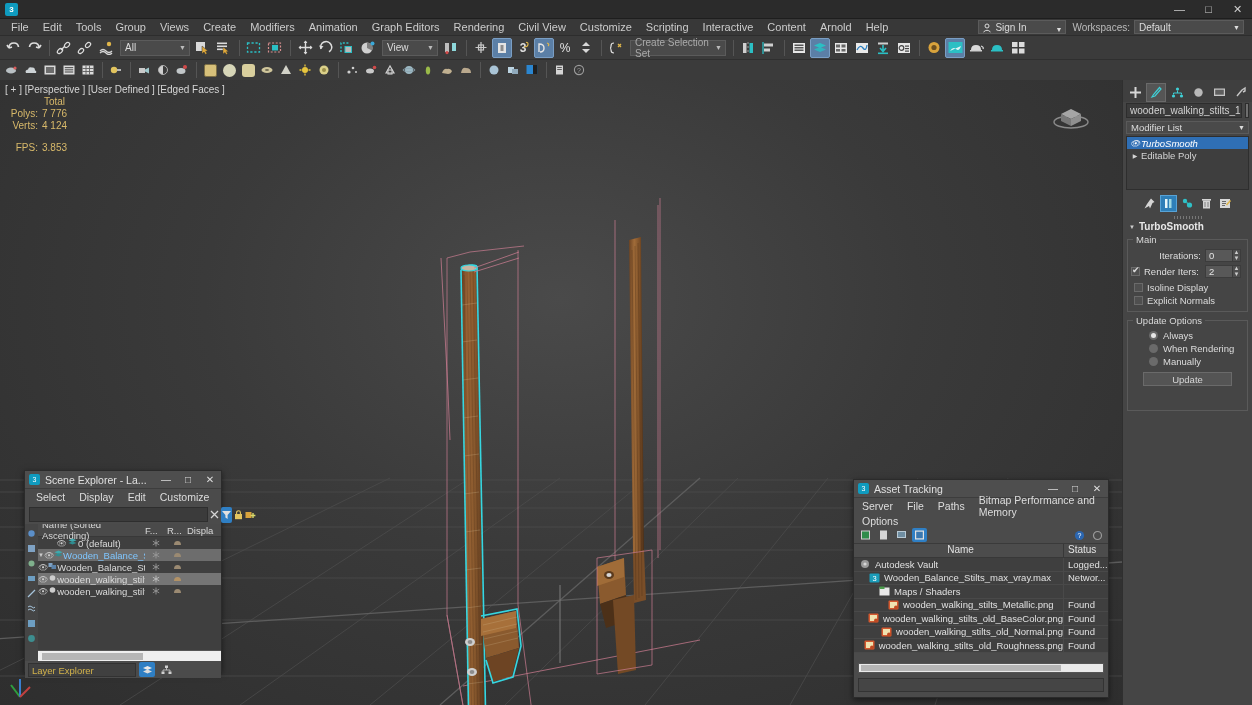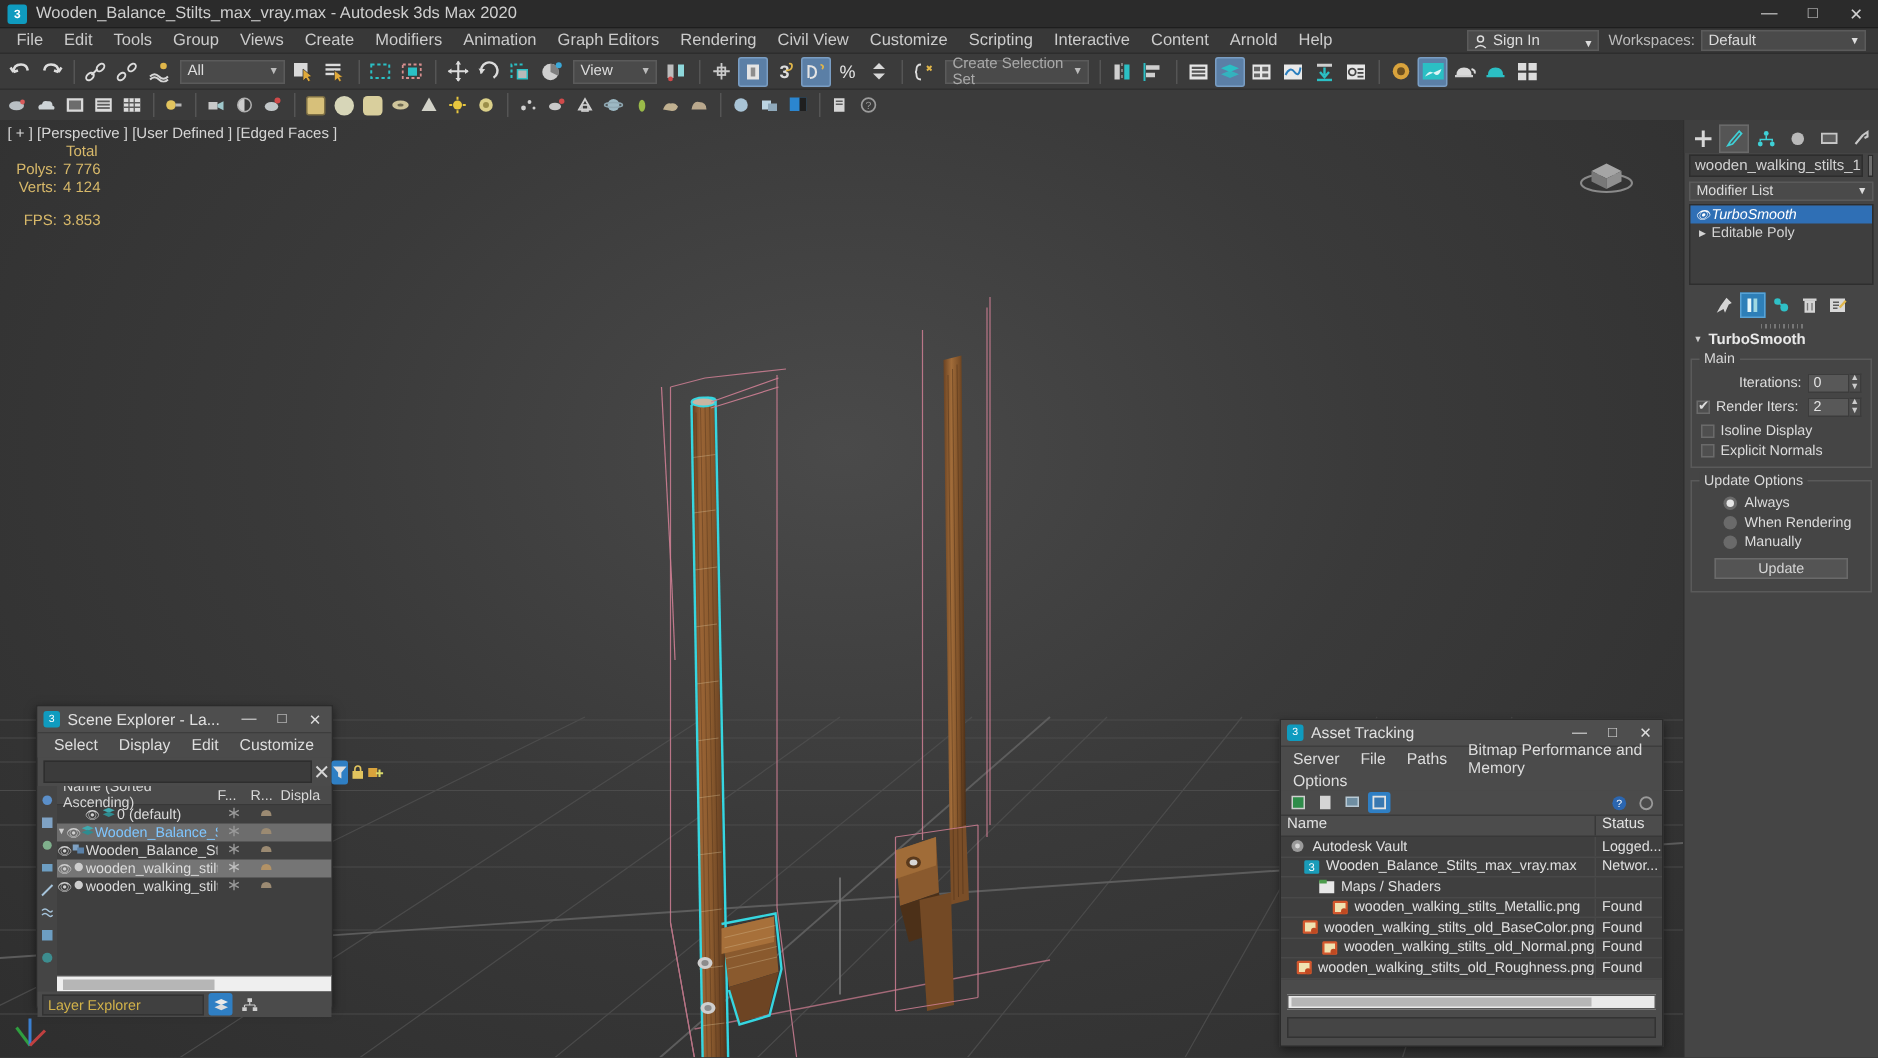--- a/index.html
+++ b/index.html
@@ -187,21 +187,21 @@
     height: 17px; display: flex; align-items: center; padding-left: 4px;
     background: #4b4b4b; border-bottom: 1px solid #3a3a3a;
   }
   .at-tb { width: 15px; height: 14px; margin-right: 3px; display:flex; align-items:center; justify-content:center; }
   .at-tb.on { background: #2f7fc4; border-radius: 2px; }
   #at-table { background: #3f3f3f; }
   #at-head {
     height: 14px; display: flex; background: #4c4c4c; font-size: 10px; color: #e2e2e2;
     border-bottom: 1px solid #383838;
   }
-  #at-head .h1 { flex: 1; padding-left: 4px; border-right: 1px solid #383838; }
+  #at-head .h1 { flex: 1; padding-left: 4px; border-right: 1px solid #383838; text-align: center; }
   #at-head .h2 { width: 44px; padding-left: 4px; }
   .at-row { height: 13.5px; display: flex; font-size: 9.5px; color: #e0e0e0; border-bottom: 1px solid #494949; }
   .at-row .n { flex: 1; display: flex; align-items: center; overflow: hidden; white-space: nowrap; border-right: 1px solid #494949; }
   .at-row .s { width: 44px; padding-left: 4px; display:flex; align-items:center; }
   .at-ico { width: 12px; height: 10px; margin-right: 3px; flex: none; }
   #at-scroll {
     position: absolute; left: 4px; right: 4px; bottom: 24px; height: 10px;
     background: #e9e9e9; border: 1px solid #555;
   }
   #at-scroll .thumb { height: 6px; width: 82%; background: #b6b6b6; margin: 1px 0 0 2px; }
@@ -266,21 +266,20 @@
   .btn-wide {
     margin: 4px 12px 2px 12px; height: 14px; background: #545454; border: 1px solid #6a6a6a;
     display: flex; align-items: center; justify-content: center; font-size: 9.5px; color: #d6d6d6;
   }
 </style>
 </head>
 <body>
 
 <div id="titlebar">
   <div id="app-icon">3</div>
-  <div id="title-text">Wooden_Balance_Stilts_max_vray.max - Autodesk 3ds Max 2020</div>
   <div id="win-btns">
     <div class="win-btn">—</div>
     <div class="win-btn">□</div>
     <div class="win-btn close">✕</div>
   </div>
 </div>
 
 <div id="menubar">
   <div class="menu-item">File</div>
   <div class="menu-item">Edit</div>
@@ -1398,21 +1397,21 @@
       <span class="cb"></span>
       <span>Isoline Display</span>
     </div>
     <div class="chk-row">
       <span class="cb"></span>
       <span>Explicit Normals</span>
     </div>
   </div>
 
 
-  <div class="grp" style="margin-top:8px;padding-bottom:6px">
+  <div class="grp" style="margin-top:8px;padding-bottom:22px">
     <div class="grp-label">Update Options</div>
     <div class="chk-row" style="padding-left:18px">
       <span class="rb on"></span>
       <span>Always</span>
     </div>
     <div class="chk-row" style="padding-left:18px">
       <span class="rb"></span>
       <span>When Rendering</span>
     </div>
     <div class="chk-row" style="padding-left:18px">

